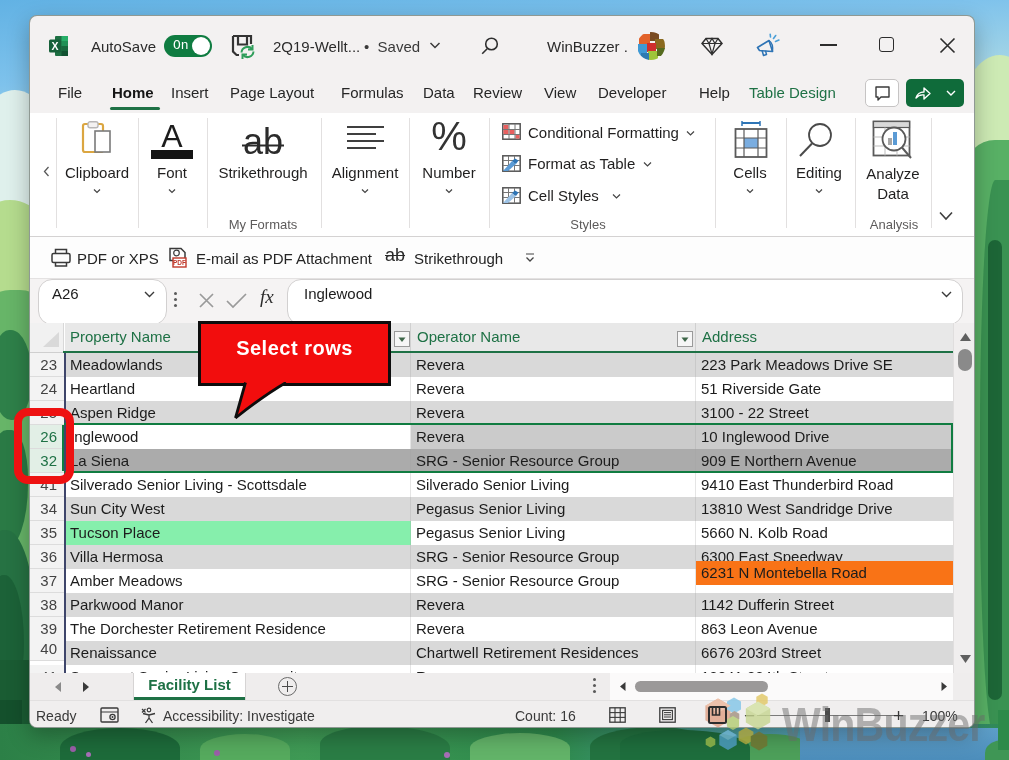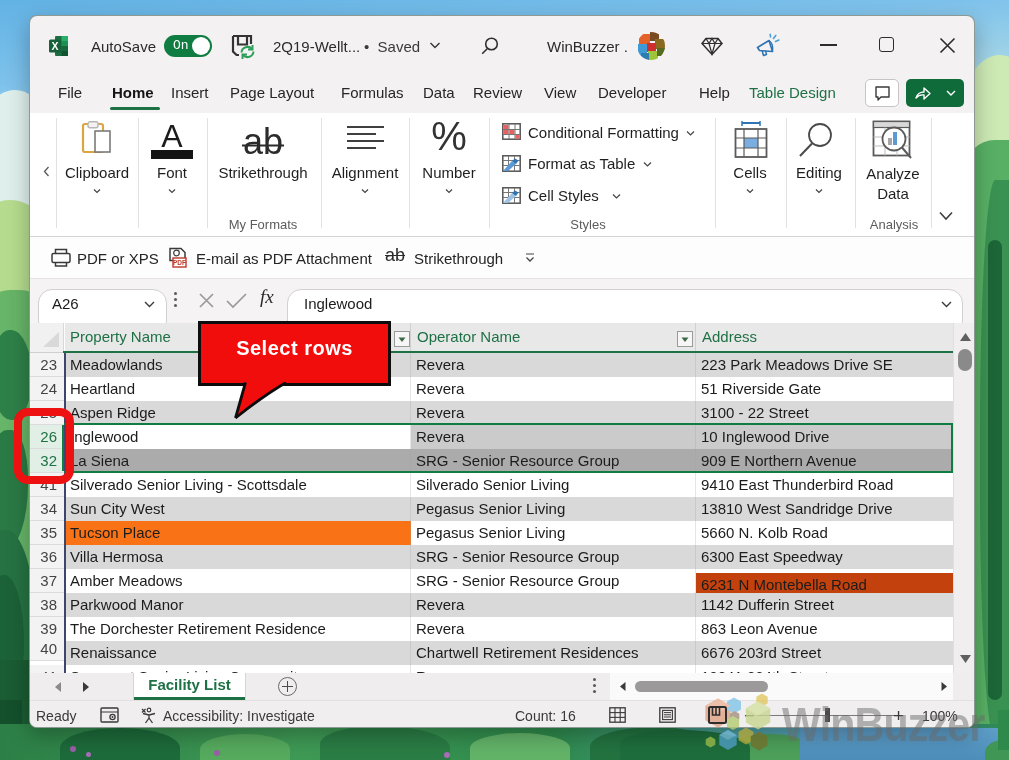--- a/index.html
+++ b/index.html
@@ -27,21 +27,21 @@
 .rlabel { position:absolute; font-size:13px; color:#5d5b5b; white-space:nowrap; transform:translateX(-50%); }
 .rtext { position:absolute; font-size:15px; color:#201f1f; white-space:nowrap; transform:translateX(-50%); }
 .rchev { position:absolute; width:8px; height:8px; transform:translateX(-50%); }
 
 
 #qat { position:absolute; left:0; top:221px; width:100%; height:42px; background:#fdfdfd; border-bottom:1px solid #e4e2e2; }
 .qtxt { position:absolute; top:50%; transform:translateY(-50%); font-size:15px; color:#252525; white-space:nowrap; }
 
 
 #fbar { position:absolute; left:0; top:263px; width:100%; height:44px; background:#f5f3f3; }
-.fbox { position:absolute; top:10px; height:46px; background:#fff; border:1px solid #d2d0d0; border-radius:14px; }
+.fbox { position:absolute; top:0; height:46px; background:#fff; border:1px solid #d2d0d0; border-radius:14px; }
 
 
 #grid { position:absolute; left:0; top:307px; width:946px; height:350px; background:#fff; }
 .rowhead { position:absolute; left:0; width:34px; height:24px; background:#f3f3f3; border-bottom:1px solid #dcdcdc; font-size:15px; color:#434343; text-align:right; padding-right:7px; line-height:23px; }
 .cell { position:absolute; top:0; height:24px; font-size:15px; color:#1c1c1c; line-height:23px; white-space:nowrap; overflow:hidden; padding-left:5px; }
 
 
 #sheetbar { position:absolute; left:0; top:657px; width:100%; height:28px; background:#efeded; border-bottom:1px solid #e2e0e0; }
 
 
@@ -421,31 +421,31 @@
       <div class="cell" style="left:666px;top:126px;width:257px;background:#ababab">909 E Northern Avenue</div>
       <div class="rowhead" style="top:150px;">41</div>
       <div class="cell" style="left:35px;top:150px;width:346px;background:#ffffff">Silverado Senior Living - Scottsdale</div>
       <div class="cell" style="left:381px;top:150px;width:285px;background:#ffffff">Silverado Senior Living</div>
       <div class="cell" style="left:666px;top:150px;width:257px;background:#ffffff">9410 East Thunderbird Road</div>
       <div class="rowhead" style="top:174px;">34</div>
       <div class="cell" style="left:35px;top:174px;width:346px;background:#d9d9d9">Sun City West</div>
       <div class="cell" style="left:381px;top:174px;width:285px;background:#d9d9d9">Pegasus Senior Living</div>
       <div class="cell" style="left:666px;top:174px;width:257px;background:#d9d9d9">13810 West Sandridge Drive</div>
       <div class="rowhead" style="top:198px;">35</div>
-      <div class="cell" style="left:35px;top:198px;width:346px;background:#f97316">Tucson Place</div>
+      <div class="cell" style="left:35px;top:198px;width:346px;background:#86efac">Tucson Place</div>
       <div class="cell" style="left:381px;top:198px;width:285px;background:#ffffff">Pegasus Senior Living</div>
       <div class="cell" style="left:666px;top:198px;width:257px;background:#ffffff">5660 N. Kolb Road</div>
       <div class="rowhead" style="top:222px;">36</div>
       <div class="cell" style="left:35px;top:222px;width:346px;background:#d9d9d9">Villa Hermosa</div>
       <div class="cell" style="left:381px;top:222px;width:285px;background:#d9d9d9">SRG - Senior Resource Group</div>
       <div class="cell" style="left:666px;top:222px;width:257px;background:#d9d9d9">6300 East Speedway</div>
       <div class="rowhead" style="top:246px;">37</div>
       <div class="cell" style="left:35px;top:246px;width:346px;background:#ffffff">Amber Meadows</div>
       <div class="cell" style="left:381px;top:246px;width:285px;background:#ffffff">SRG - Senior Resource Group</div>
-      <div class="cell" style="left:666px;top:250px;width:257px;background:#c2410c">6231 N Montebella Road</div>
+      <div class="cell" style="left:666px;top:238px;width:257px;background:#f97316">6231 N Montebella Road</div>
       <div class="rowhead" style="top:270px;">38</div>
       <div class="cell" style="left:35px;top:270px;width:346px;background:#d9d9d9">Parkwood Manor</div>
       <div class="cell" style="left:381px;top:270px;width:285px;background:#d9d9d9">Revera</div>
       <div class="cell" style="left:666px;top:270px;width:257px;background:#d9d9d9">1142 Dufferin Street</div>
       <div class="rowhead" style="top:294px;">39</div>
       <div class="cell" style="left:35px;top:294px;width:346px;background:#ffffff">The Dorchester Retirement Residence</div>
       <div class="cell" style="left:381px;top:294px;width:285px;background:#ffffff">Revera</div>
       <div class="cell" style="left:666px;top:294px;width:257px;background:#ffffff">863 Leon Avenue</div>
       <div class="rowhead" style="top:314px;">40</div>
       <div class="cell" style="left:35px;top:318px;width:346px;background:#d9d9d9">Renaissance</div>

